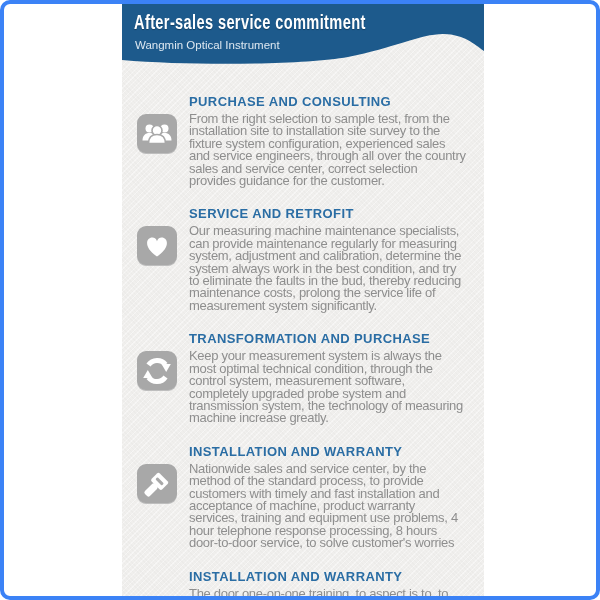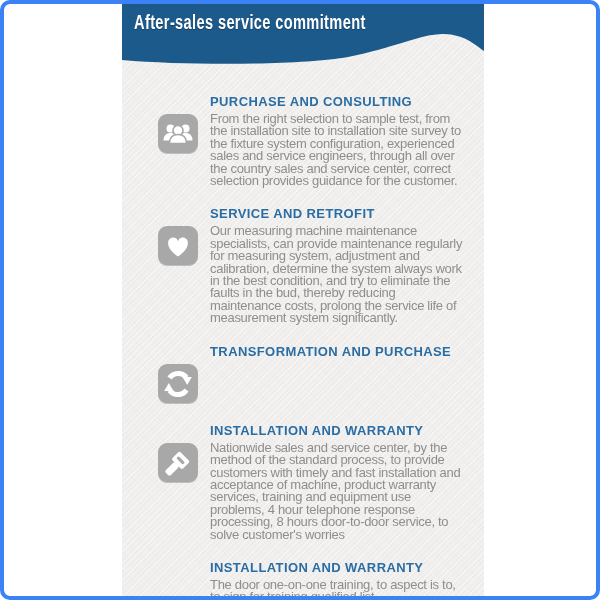--- a/index.html
+++ b/index.html
@@ -26,21 +26,21 @@
     position:absolute;left:12px;top:7px;color:#ffffff;
     font-size:20px;font-weight:bold;white-space:nowrap;
     transform:scaleX(0.73);transform-origin:0 0;letter-spacing:0.5px;
     text-shadow:0 1px 1px rgba(0,0,0,0.3);
   }
   .banner-sub{
     position:absolute;left:13px;top:35px;color:#dde8f1;font-size:11.5px;
     white-space:nowrap;
   }
   .sections{padding-top:26px;}
-  .section{display:flex;margin-bottom:19px;padding-left:21px;}
+  .section{display:flex;margin-bottom:19px;}
   .icon-col{flex:none;width:67px;padding-left:15px;box-sizing:border-box;}
   .icon{
     width:40px;height:40px;border-radius:9px;background:#a8a8a8;
     margin-top:20px;display:flex;align-items:center;justify-content:center;
     box-shadow:inset 0 -1px 0 rgba(255,255,255,0.25);
   }
   .section-5 .icon{margin-top:37px;}
   .text-col{flex:1;padding-right:18px;min-width:0;}
   .heading{
     margin:0 0 4px 0;font-size:13px;font-weight:bold;color:#2a6da4;
@@ -56,20 +56,21 @@
 <body>
 
 <div class="frame">
   <div class="card">
 
     <div class="banner">
       <svg width="362" height="64" viewBox="0 0 362 64">
         <path fill="#1d5a8c" d="M0,0 H362 V47 C352,40 342,30.5 322,30 C300,29.5 272,44 226,53 C180,61 70,62 0,56 Z"></path>
       </svg>
       <div class="banner-title">After-sales service commitment</div>
+      <div class="banner-sub">Wangmin Optical Instrument</div>
     </div>
 
     <div class="sections">
 
       <div class="section section-1">
         <div class="icon-col">
           <div class="icon">
             <svg width="40" height="40" viewBox="0 0 40 40">
               <g fill="#ffffff">
                 <circle cx="12.5" cy="14.5" r="4"></circle>
@@ -112,20 +113,21 @@
               </g>
               <g fill="#ffffff">
                 <polygon points="24.5,13 33.8,13 29.2,21"></polygon>
                 <polygon points="6.2,27 15.5,27 10.8,19"></polygon>
               </g>
             </svg>
           </div>
         </div>
         <div class="text-col">
           <h2 class="heading">TRANSFORMATION AND PURCHASE</h2>
+          <p class="body-text">Keep your measurement system is always the most optimal technical condition, through the control system, measurement software, completely upgraded probe system and transmission system, the technology of measuring machine increase greatly.</p>
         </div>
       </div>
 
       <div class="section section-4">
         <div class="icon-col">
           <div class="icon">
             <svg width="40" height="40" viewBox="0 0 40 40">
               <g transform="rotate(-45 20 20)">
                 <rect x="4.5" y="16.5" width="14" height="7" rx="2" fill="#ffffff"></rect>
                 <rect x="18" y="12.5" width="11.5" height="15" rx="2" fill="#ffffff"></rect>

